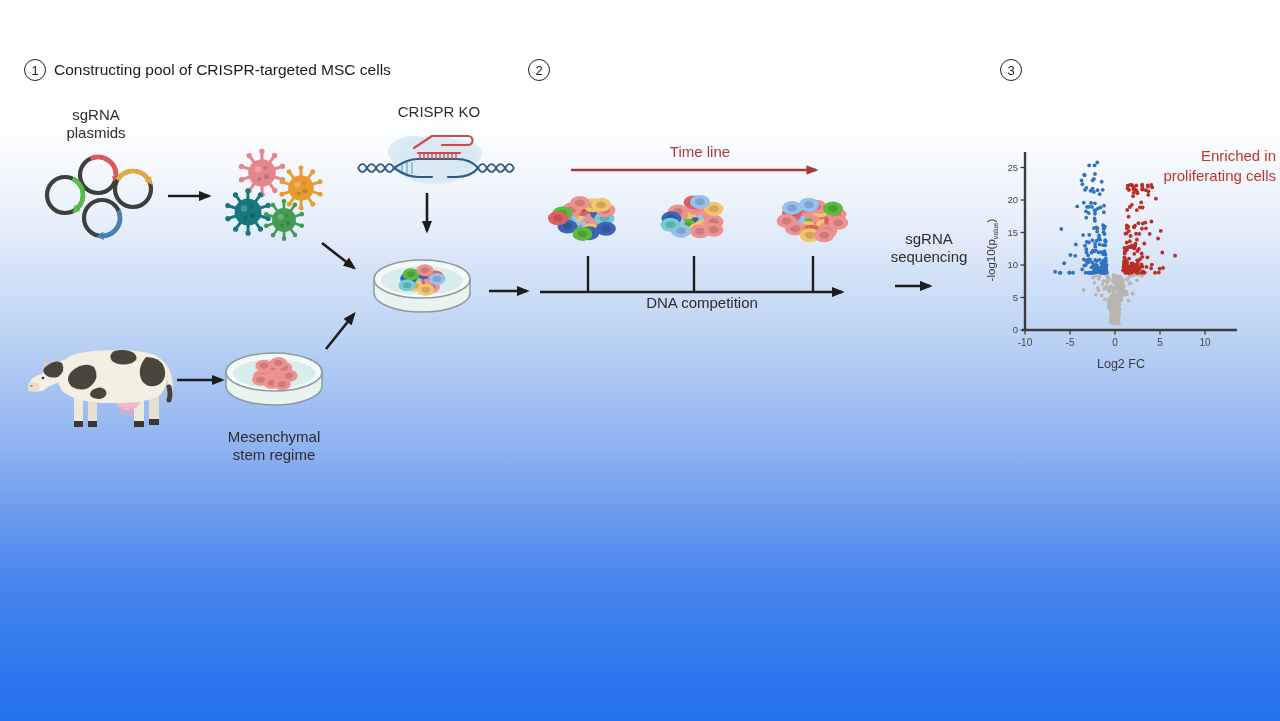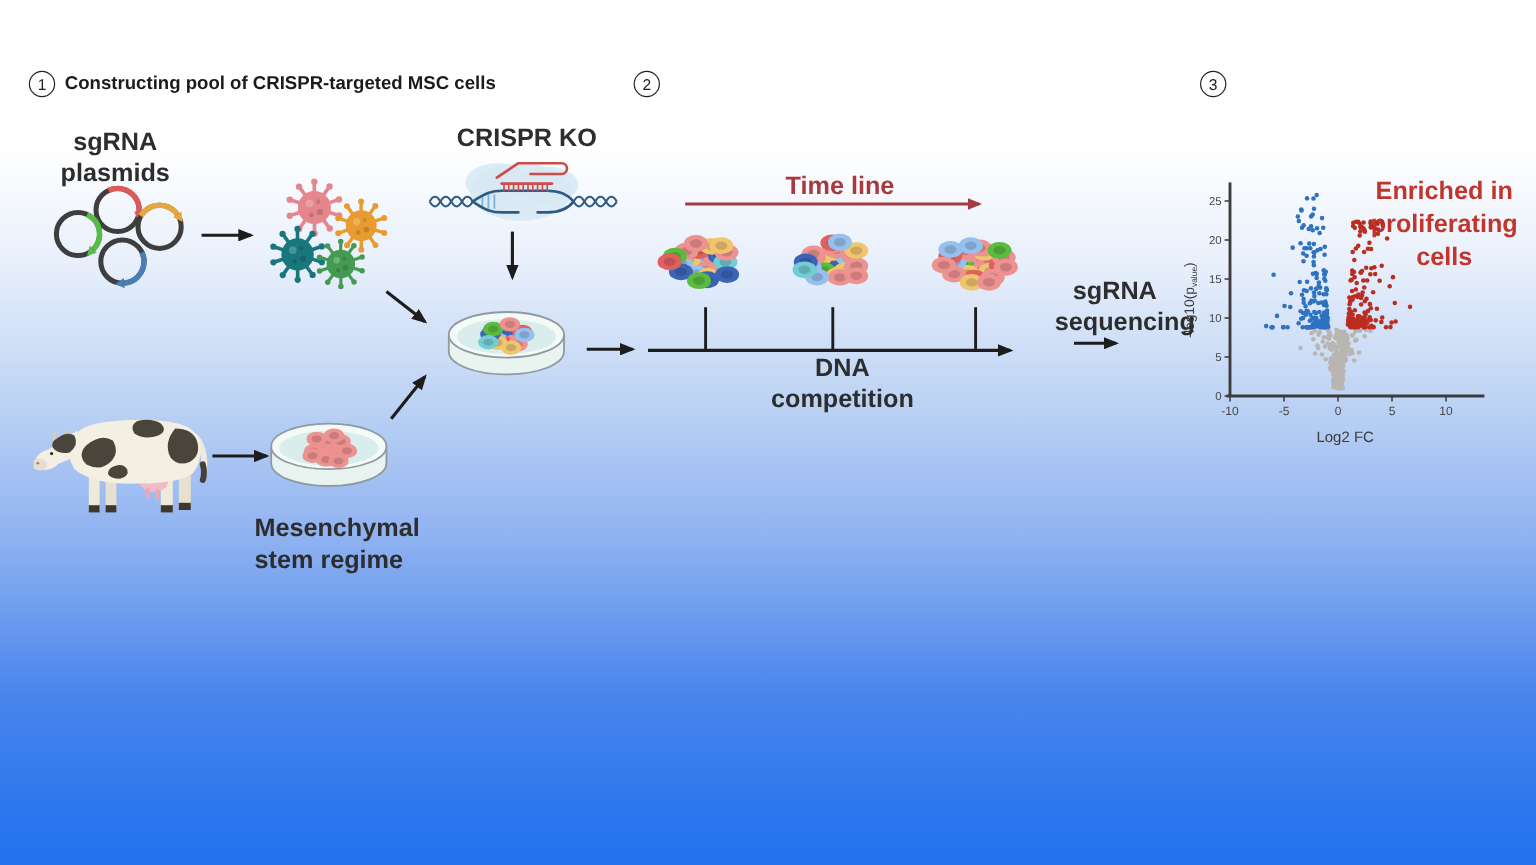--- a/index.html
+++ b/index.html
@@ -8,25 +8,25 @@
     background:linear-gradient(180deg,#ffffff 0%,#ffffff 17%,#e9f0fb 30%,#bed4f4 46%,#8fb2f1 62%,#4a86ec 80%,#2b76ee 94%,#2372ee 100%);
     font-family:"Liberation Sans",sans-serif;
   }
   .abs{position:absolute;}
   .step{position:absolute;display:flex;align-items:center;gap:8px;}
   .stepnum{
     width:22px;height:22px;border:1.7px solid #222;border-radius:50%;
     display:flex;align-items:center;justify-content:center;
     font-size:13px;color:#222;box-sizing:border-box;
   }
-  .steptitle{font-weight:bold;font-size:15.5px;color:#1b1b1b;white-space:nowrap;text-align:right;}
-  .lbl{position:absolute;font-size:21px;color:#2d2d2d;text-align:center;line-height:1.22;font-weight:bold;}
+  .steptitle{font-weight:normal;font-size:15.5px;color:#1b1b1b;white-space:nowrap;text-align:right;}
+  .lbl{position:absolute;font-size:15px;color:#2d2d2d;text-align:center;line-height:1.22;}
   .ml{white-space:pre-line;}
   .lbl.redtxt{color:#a63a40;}
-  .lbl.anno{color:#c2352d;text-align:center;line-height:1.3;}
+  .lbl.anno{color:#c2352d;text-align:right;line-height:1.3;}
   .arr{stroke:#1d1d1d;stroke-width:2.6;fill:none;marker-end:url(#ab);}
   .arr.red{stroke:#a63a40;stroke-width:2.4;marker-end:url(#ar);}
   .tick{stroke:#1d1d1d;stroke-width:2.4;}
 </style>
 </head>
 <body>
 
 <div id="canvas">
 
   <svg class="abs" style="left:0;top:0;width:0;height:0">

